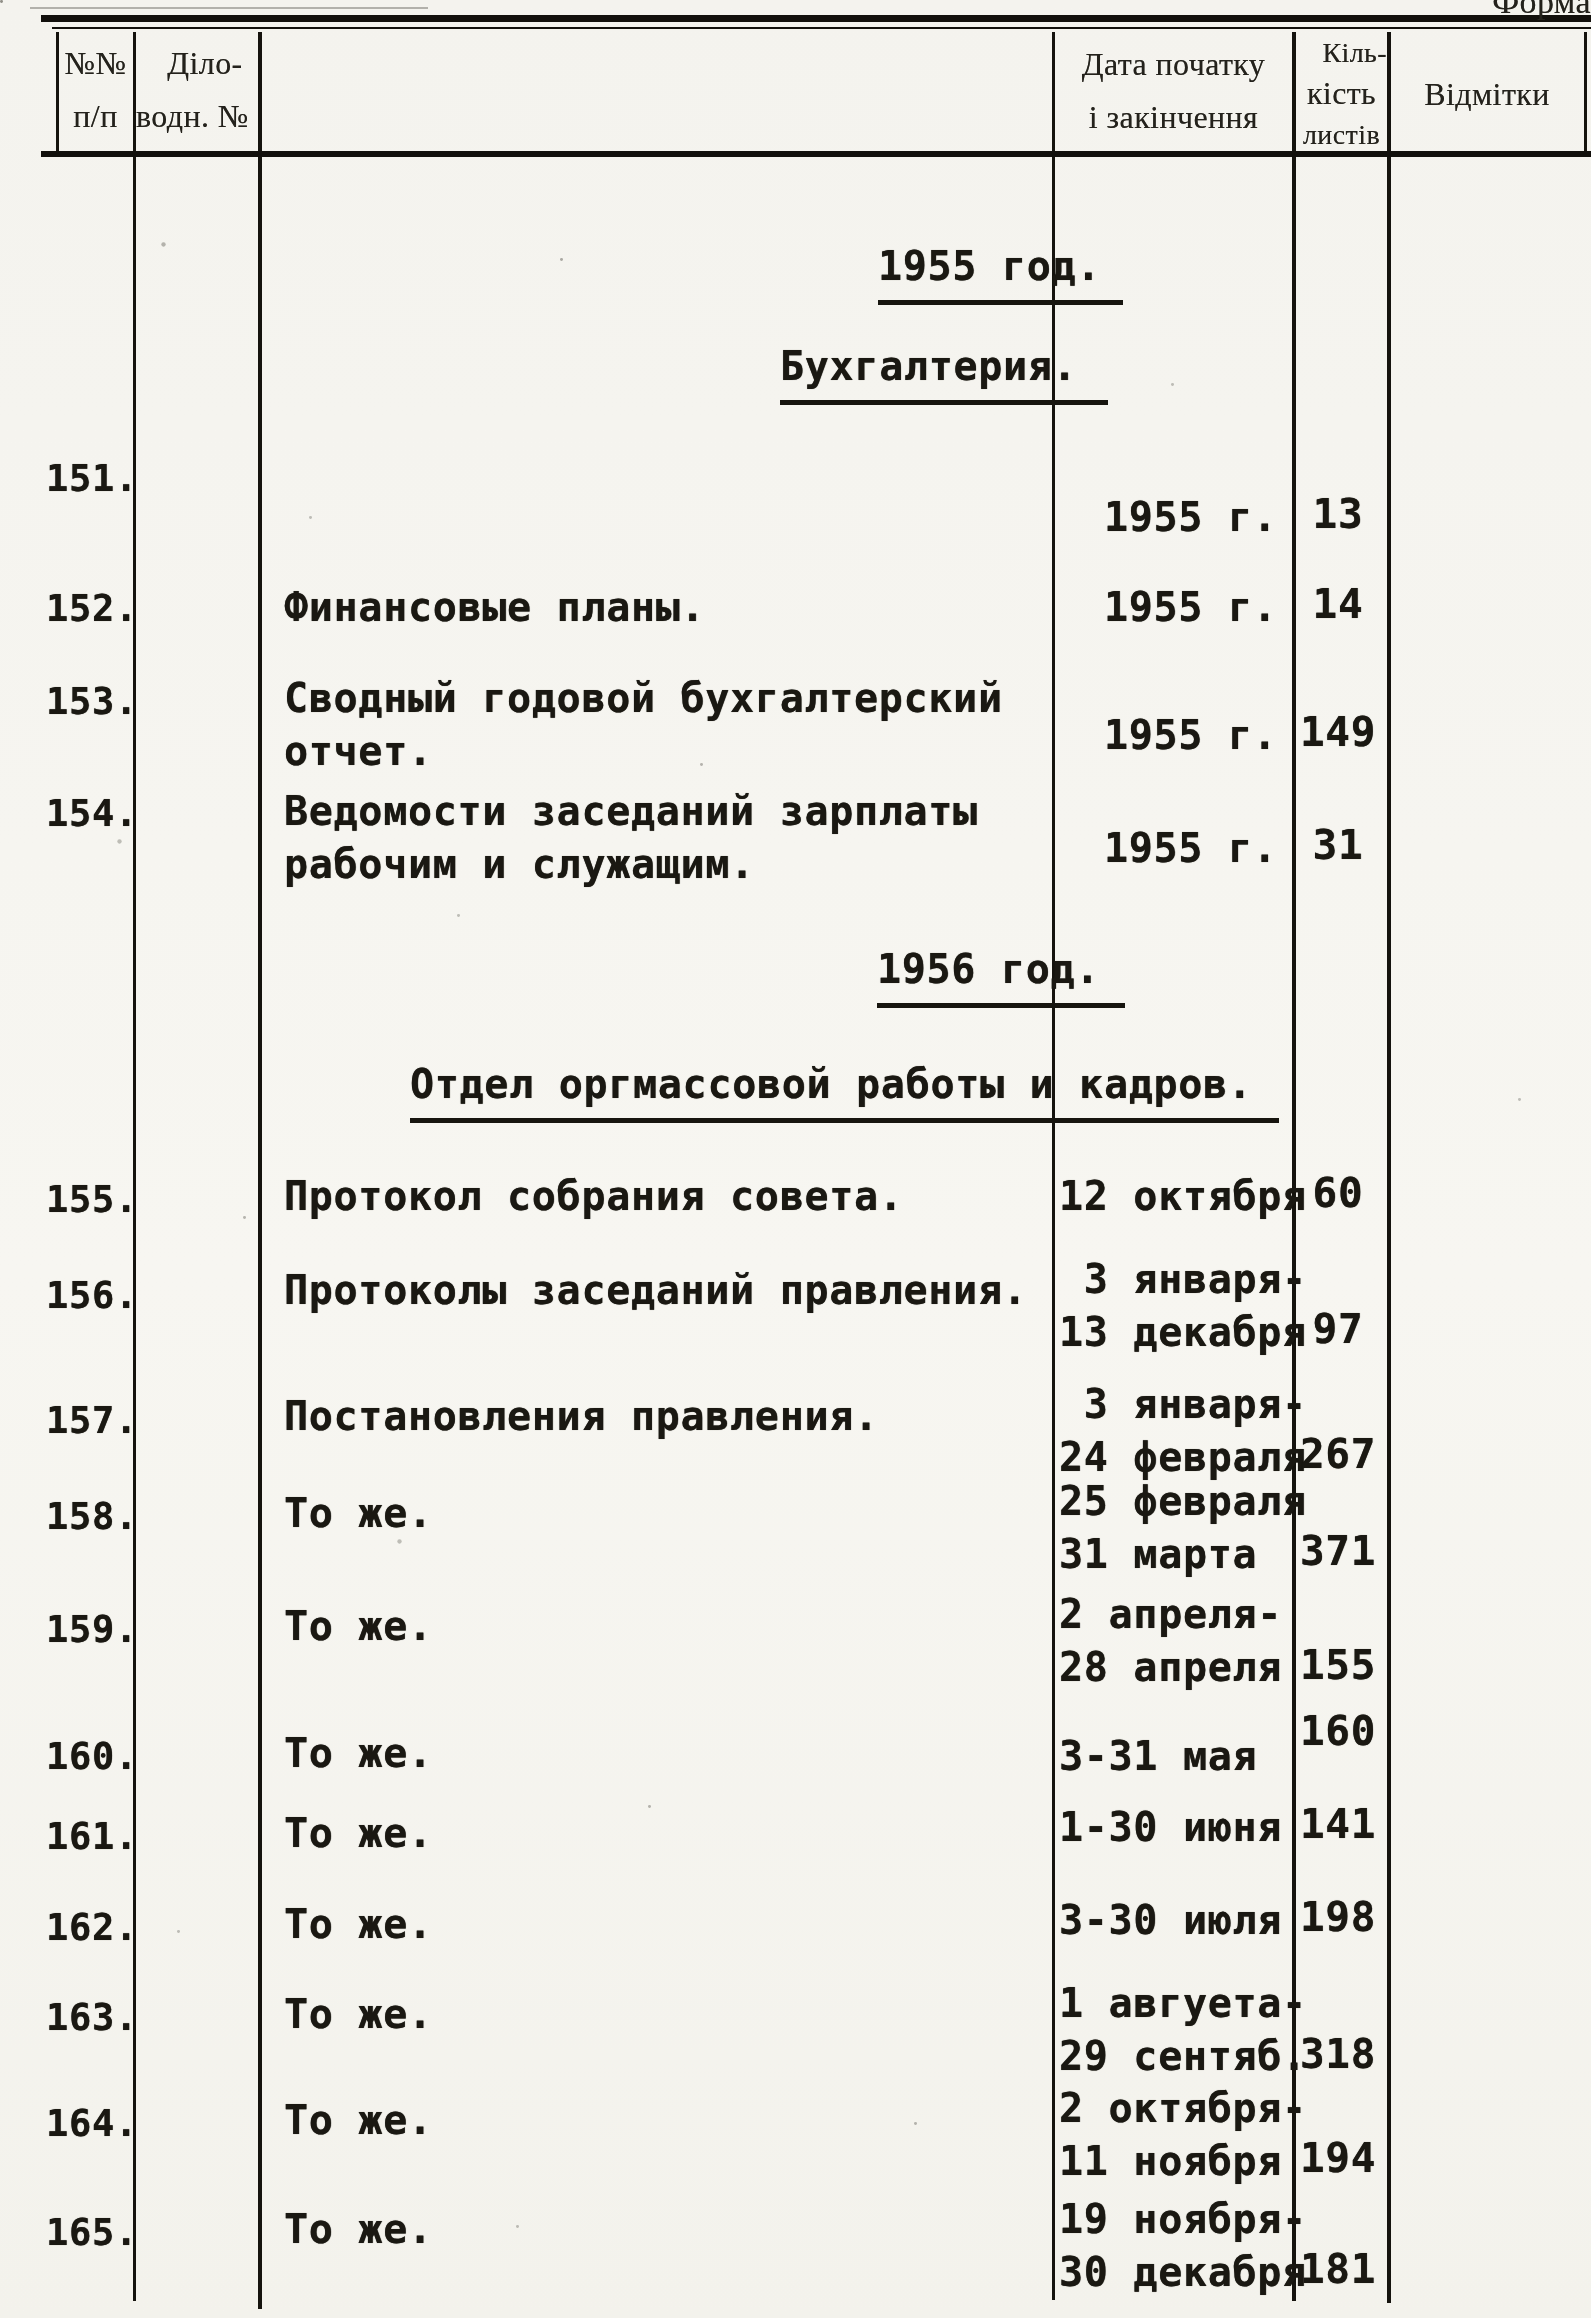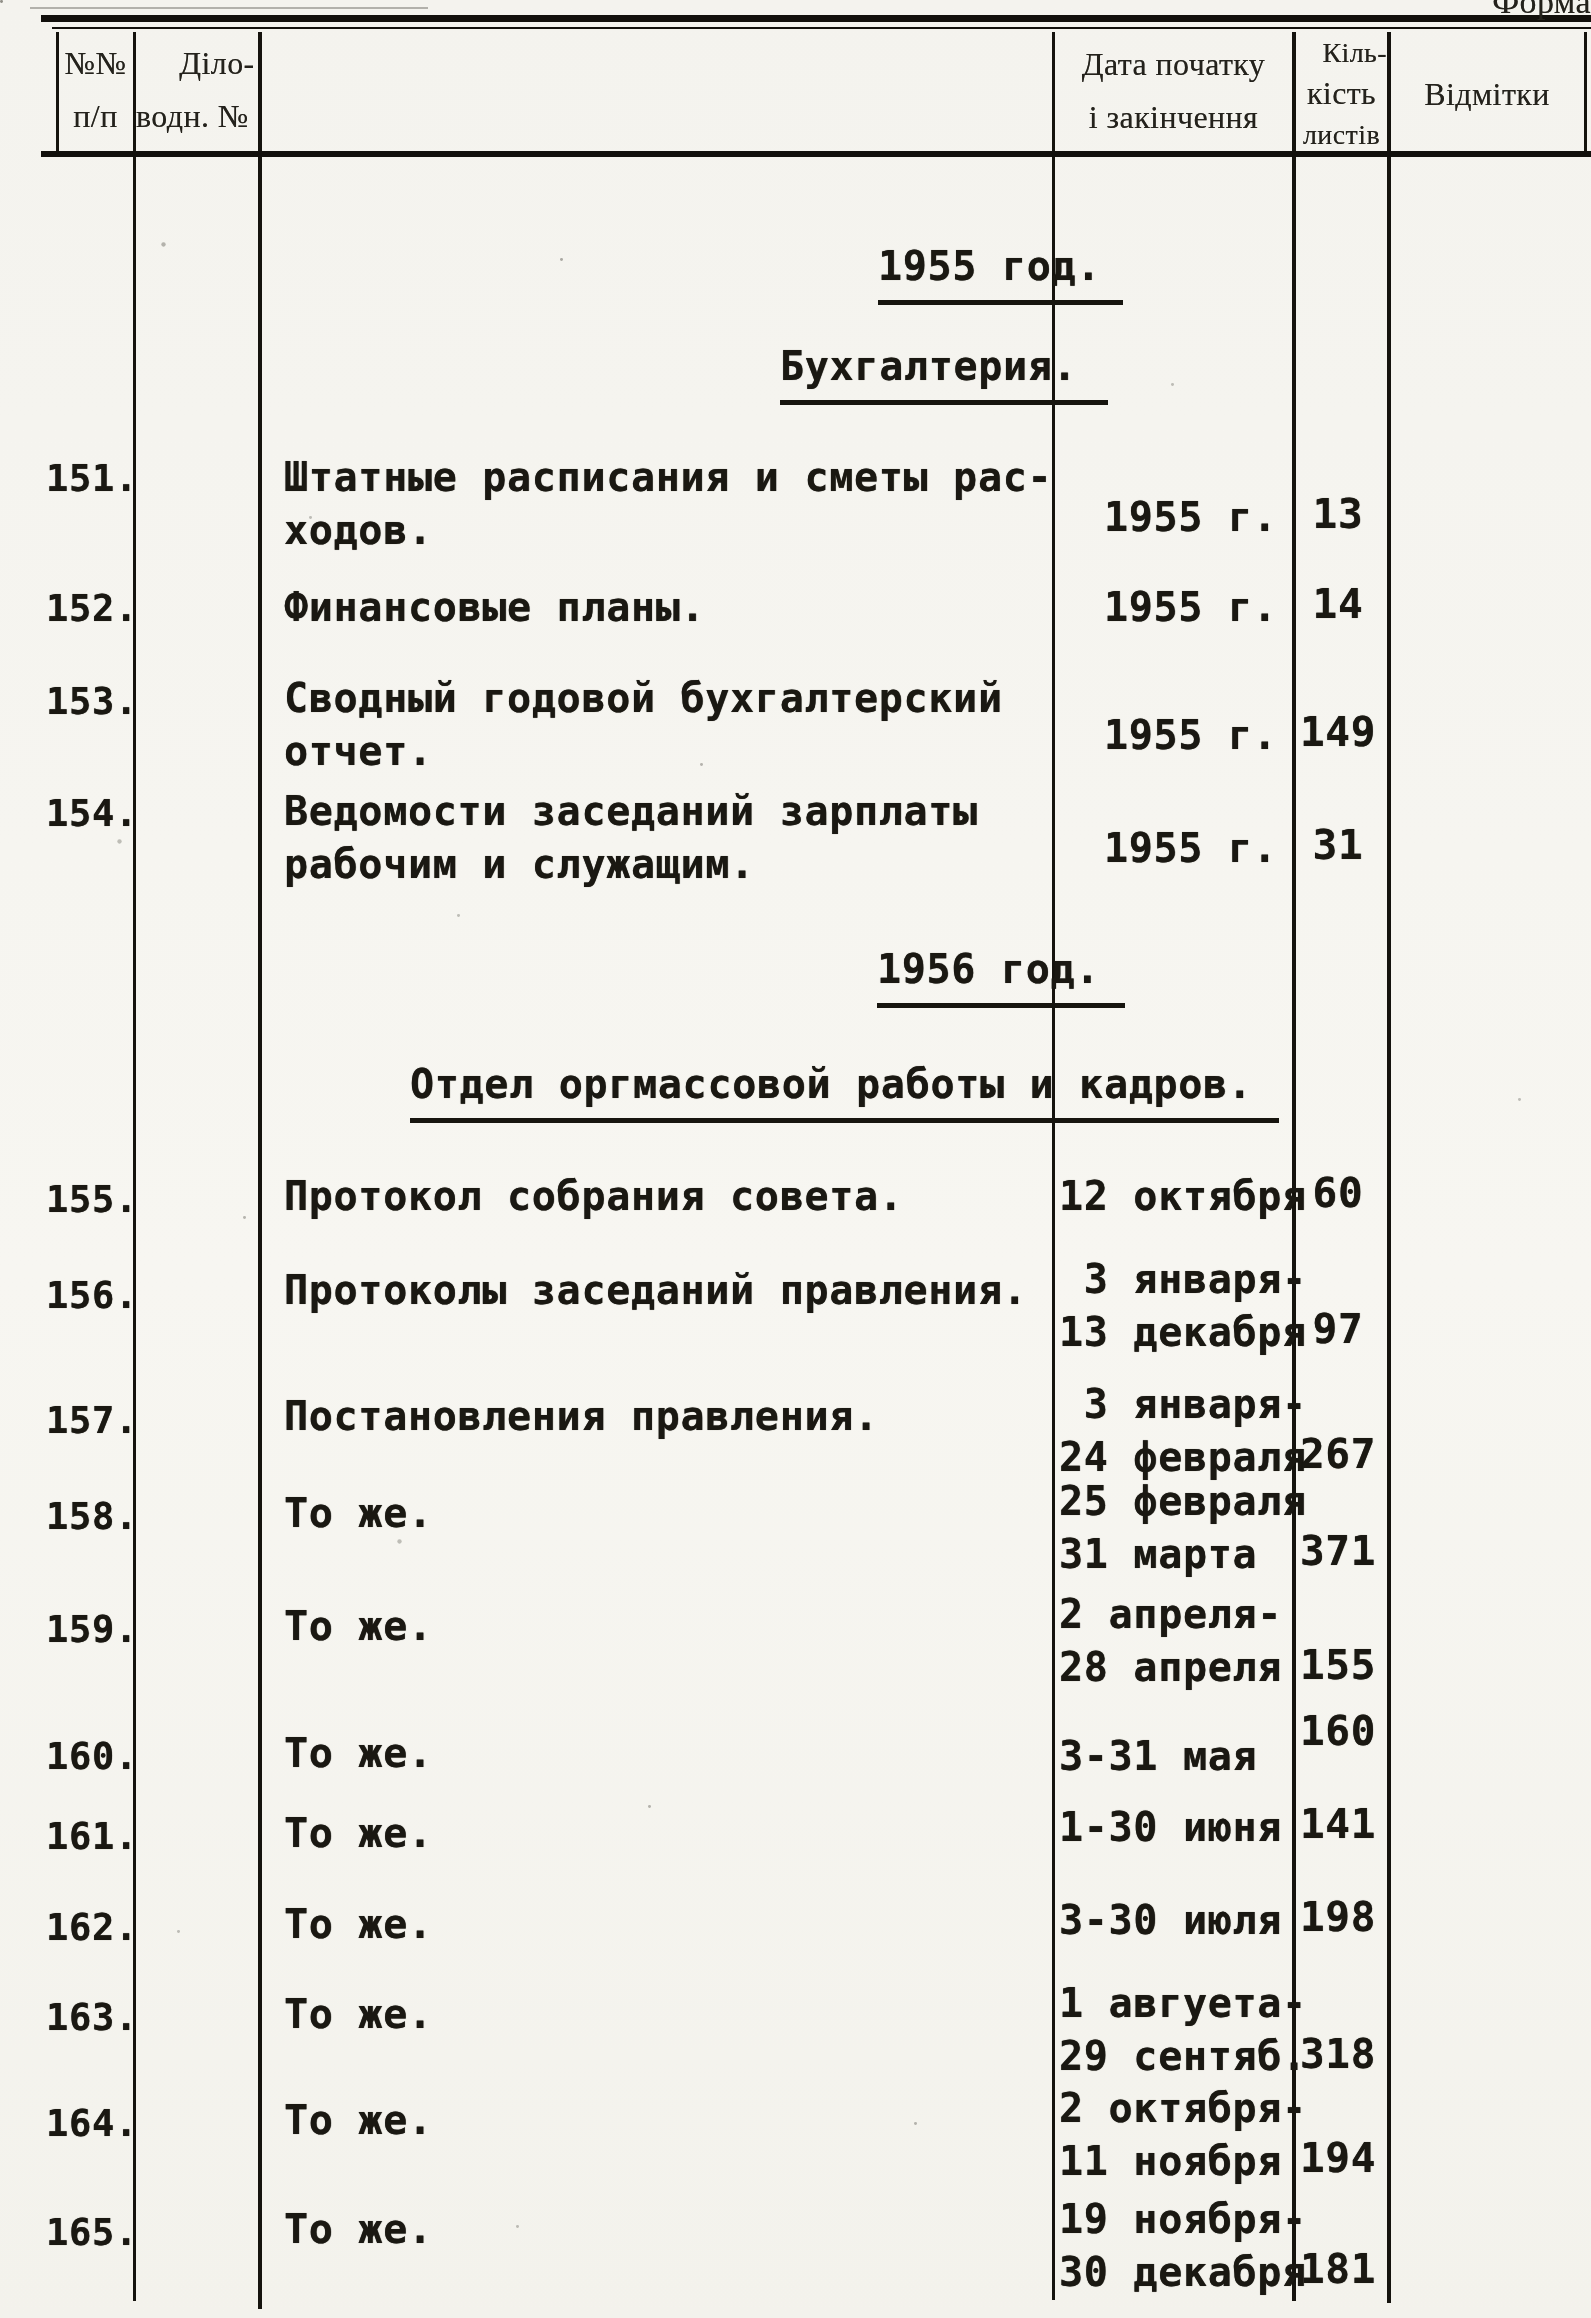--- a/index.html
+++ b/index.html
@@ -66,36 +66,35 @@
   <div class="vline" style="left:56px;  top:32px; width:2.9px; height:119px;"></div>
   <div class="vline" style="left:1584px;top:32px; width:2.9px; height:119px;"></div>
   <div class="vline" style="left:133px; top:32px; width:2.9px; height:2269px;"></div>
   <div class="vline" style="left:258px; top:32px; width:3.7px; height:2277px;"></div>
   <div class="vline" style="left:1052px;top:32px; width:2.9px; height:2268px;"></div>
   <div class="vline" style="left:1292px;top:32px; width:3.7px; height:2269px;"></div>
   <div class="vline" style="left:1387px;top:32px; width:3.7px; height:2271px;"></div>
 
   <div class="ph" style="left:57px;  top:46px;  width:77px;">№№</div>
   <div class="ph" style="left:57px;  top:99px; width:77px;">п/п</div>
-  <div class="ph" style="left:148px; top:46px;  width:138px;">Діло-</div>
+  <div class="ph" style="left:136px; top:46px;  width:138px;">Діло-</div>
   <div class="ph" style="left:136px; top:99px; width:110px;">водн. №</div>
   <div class="ph" style="left:1055px;top:47px;  width:237px;">Дата початку</div>
   <div class="ph" style="left:1055px;top:100px; width:237px;">і закінчення</div>
   <div class="ph" style="left:1296px;top:37px;  width:91px; font-size:28px; line-height:31px;text-align:right;">Кіль-</div>
   <div class="ph" style="left:1296px;top:78px; width:91px; font-size:32px; line-height:31px;">кість</div>
   <div class="ph" style="left:1296px;top:119px; width:91px; font-size:28px; line-height:31px;">листів</div>
   <div class="ph" style="left:1390px;top:77px; width:194px;">Відмітки</div>
 
   <div class="tw hd" style="left:878px; top:240px; padding-right:22px;">1955 год.</div>
   <div class="tw hd" style="left:780px; top:340px; padding-right:31px;">Бухгалтерия.</div>
   <div class="tw hd" style="left:877px; top:943px; padding-right:25px;">1956 год.</div>
   <div class="tw hd" style="left:410px;  top:1058px; padding-right:26.5px;">Отдел оргмассовой работы и кадров.</div>
 
   <div class="tw no" style="top:452px">151.</div>
-  <div class="tw nm" style="top:451px"><div>Штатные расписания и сметы рас-</div><div>ходов.</div></div>
   <div class="tw dt di" style="top:491px">1955 г.</div>
   <div class="tw ct" style="top:488px">13</div>
 
   <div class="tw no" style="top:582px">152.</div>
   <div class="tw nm" style="top:581px">Финансовые планы.</div>
   <div class="tw dt di" style="top:581px">1955 г.</div>
   <div class="tw ct" style="top:578px">14</div>
 
   <div class="tw no" style="top:675px">153.</div>
   <div class="tw nm" style="top:672px"><div>Сводный годовой бухгалтерский</div><div>отчет.</div></div>

